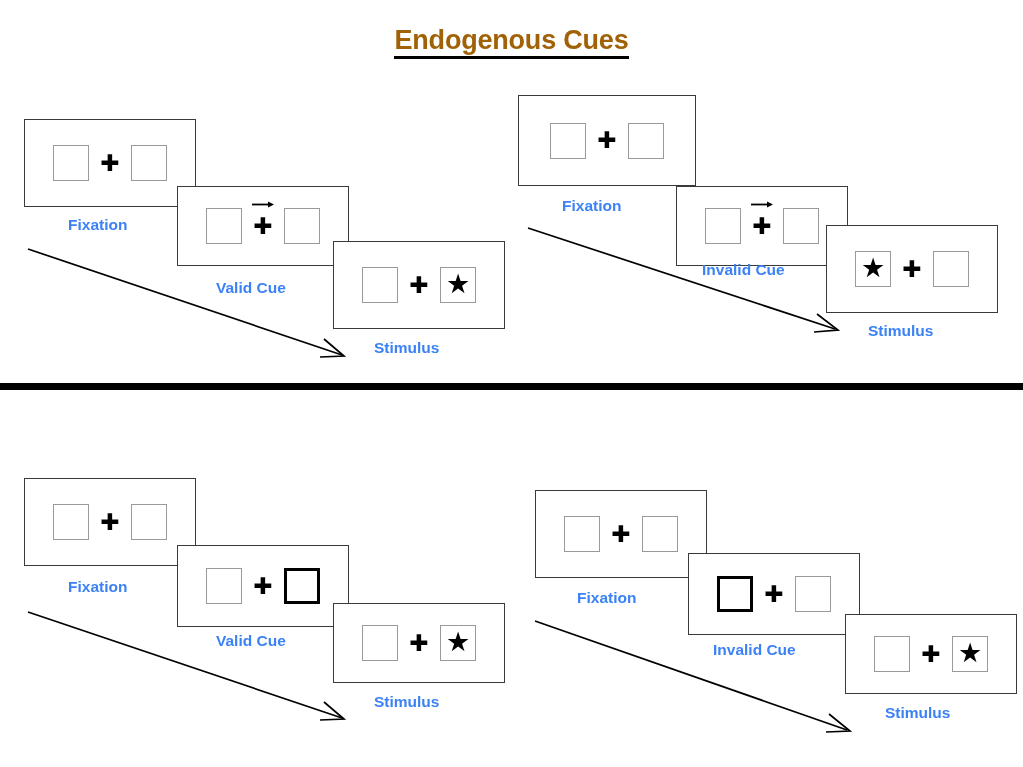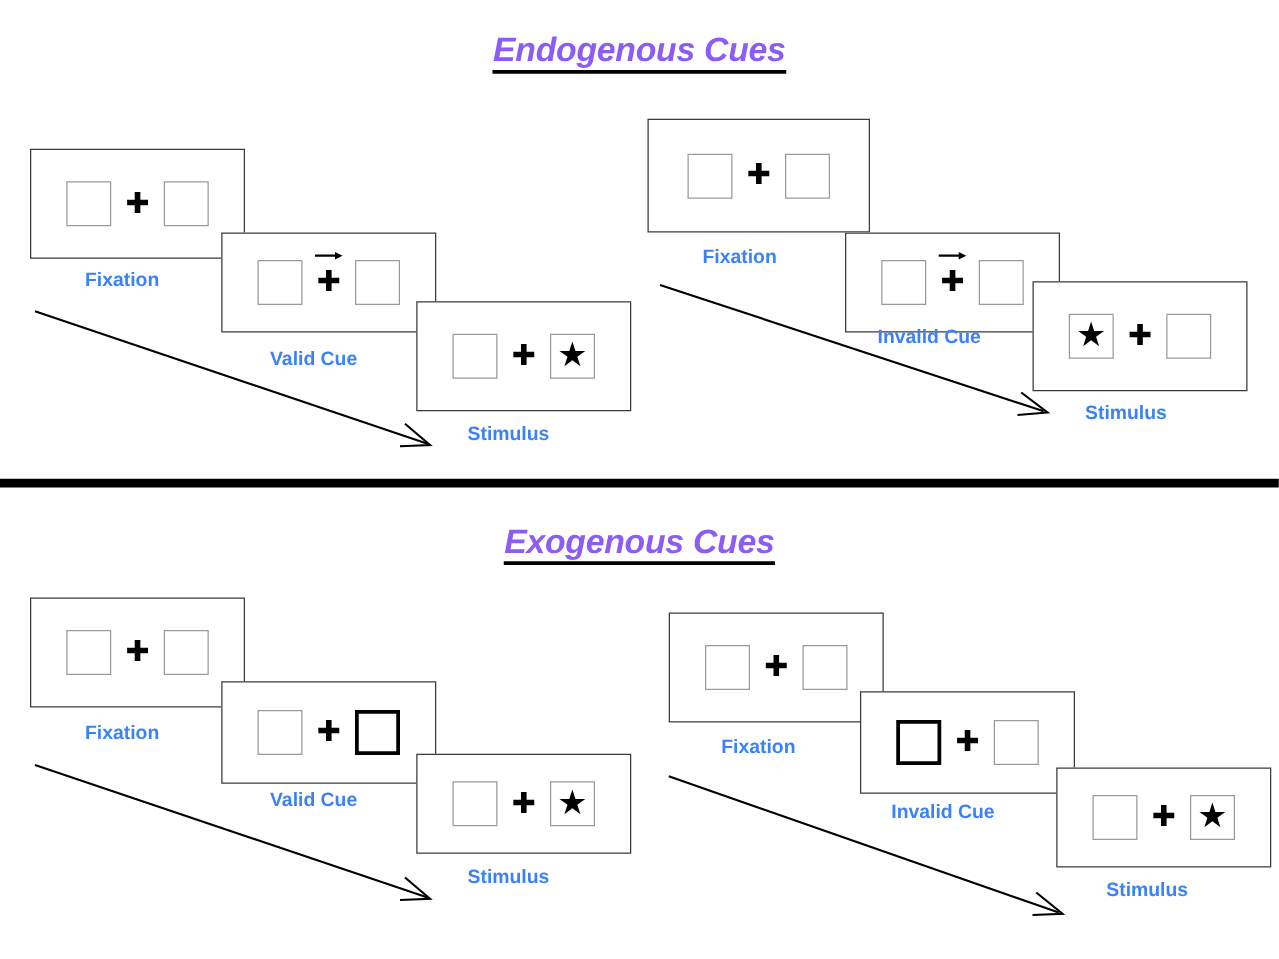--- a/index.html
+++ b/index.html
@@ -22,22 +22,21 @@
     width: 1023px;
   }
 
   .section-title {
     position: absolute;
     width: 1023px;
     text-align: center;
     font-size: 27px;
     font-weight: bold;
     letter-spacing: -0.2px;
-    color: #8b5cf6;
-    font-style: italic;
+    color: #a16207;
   }
   .section-title span {
     border-bottom: 3px solid #000;
     padding-bottom: 1px;
   }
 
   .divider {
     position: absolute;
     left: 0;
     width: 1023px;
@@ -225,23 +224,20 @@
     </div>
   </div>
   <div class="caption" style="left:868px;top:322px;">Stimulus</div>
 
 </div>
 
 <div class="divider" style="top:383px;"></div>
 
 <div class="section" style="top:390px;height:377px;">
 
-  <div class="section-title" style="top:28px;">
-    <span>Exogenous Cues</span>
-  </div>
 
   <svg class="flow-arrow" style="left:24px;top:218px;width:330px;height:120px;" viewBox="0 0 330 120">
     <line x1="4" y1="4" x2="318" y2="110" stroke="#000" stroke-width="1.7"></line>
     <path d="M 300 94 L 320 111 L 296 112" fill="none" stroke="#000" stroke-width="1.7"></path>
   </svg>
 
   <div class="panel" style="left:24px;top:88px;width:172px;height:88px;">
     <div class="panel-inner">
       <div class="box"></div>
       <div class="center-col">

